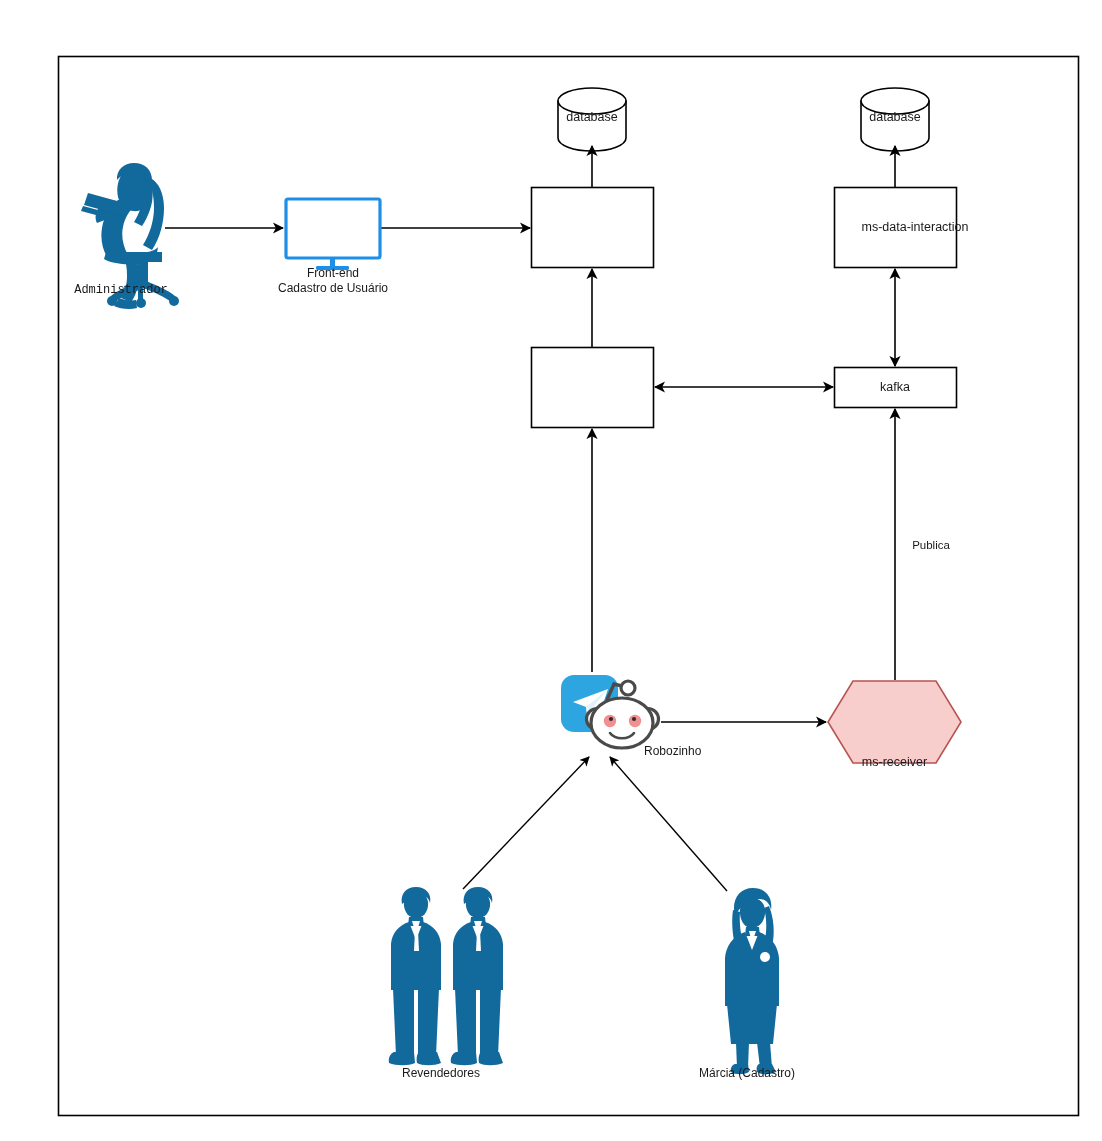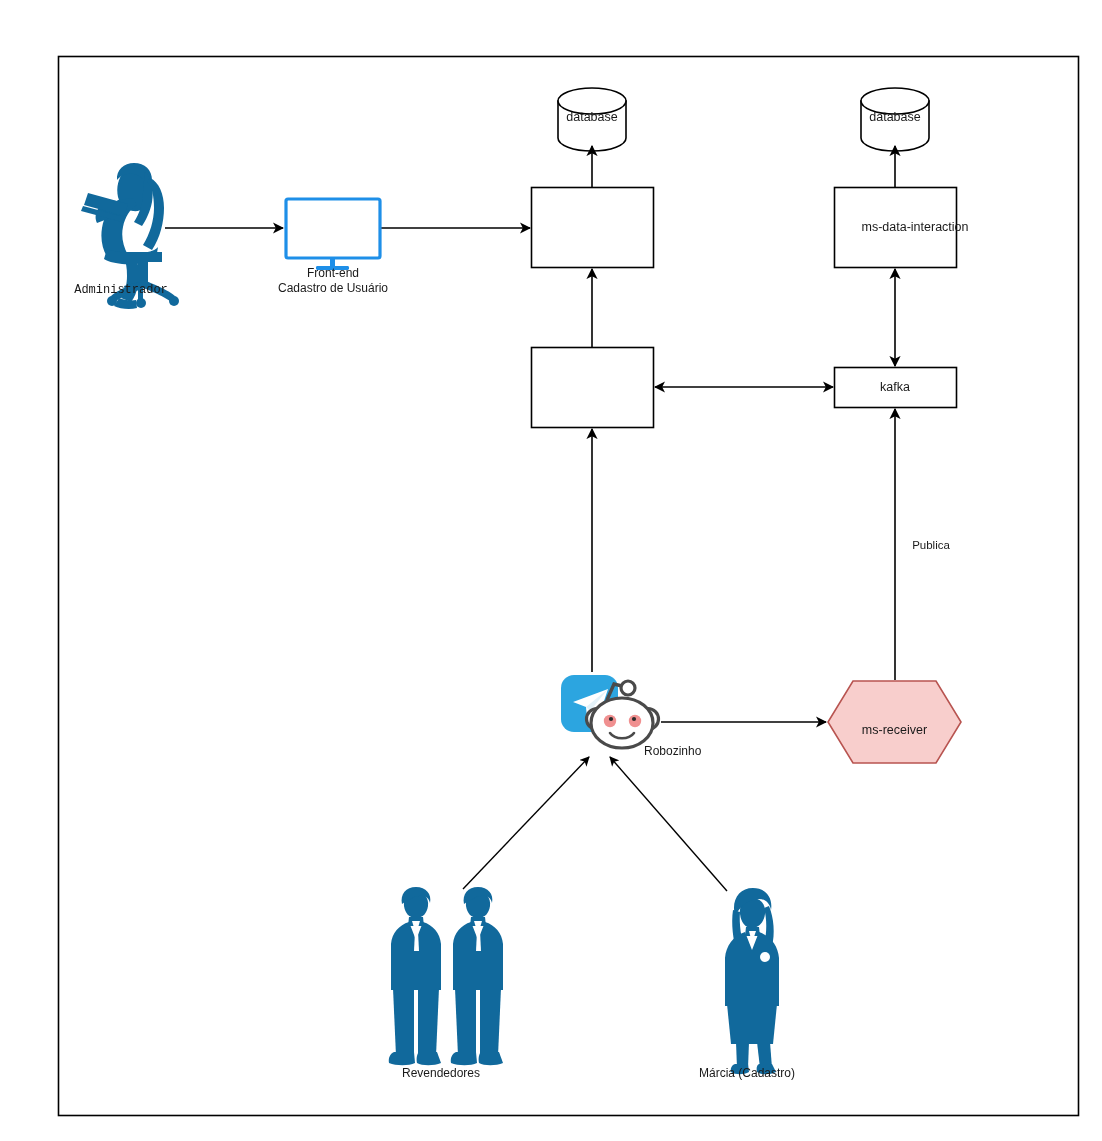--- a/index.html
+++ b/index.html
@@ -271,21 +271,21 @@
   <div class="box-text" style="left:558px; top:102px; width:68px; height:30px;">database</div>
 
   <div class="box-text" style="left:861px; top:102px; width:68px; height:30px;">database</div>
 
 
   <div class="box-text" style="left:852px; top:187px; width:126px; height:80px;">ms-data-interaction</div>
 
 
   <div class="box-text" style="left:834px; top:367px; width:122px; height:40px;">kafka</div>
 
-  <div class="box-text" style="left:828px; top:708px; width:133px; height:44px;">ms-receiver</div>
+  <div class="box-text" style="left:828px; top:740px; width:133px; height:44px;">ms-receiver</div>
 
   <div class="lbl lbl-center" style="left:121px; top:283px;font-family:Liberation Mono, monospace;">Administrador</div>
 
   <div class="lbl lbl-center" style="left: 333px; top: 266px; white-space: pre;">Front-end
 Cadastro de Usuário</div>
 
   <div class="lbl" style="left:644px; top:744px;text-align:center;">Robozinho</div>
 
   <div class="lbl lbl-center" style="left:441px; top:1066px;">Revendedores</div>
 

